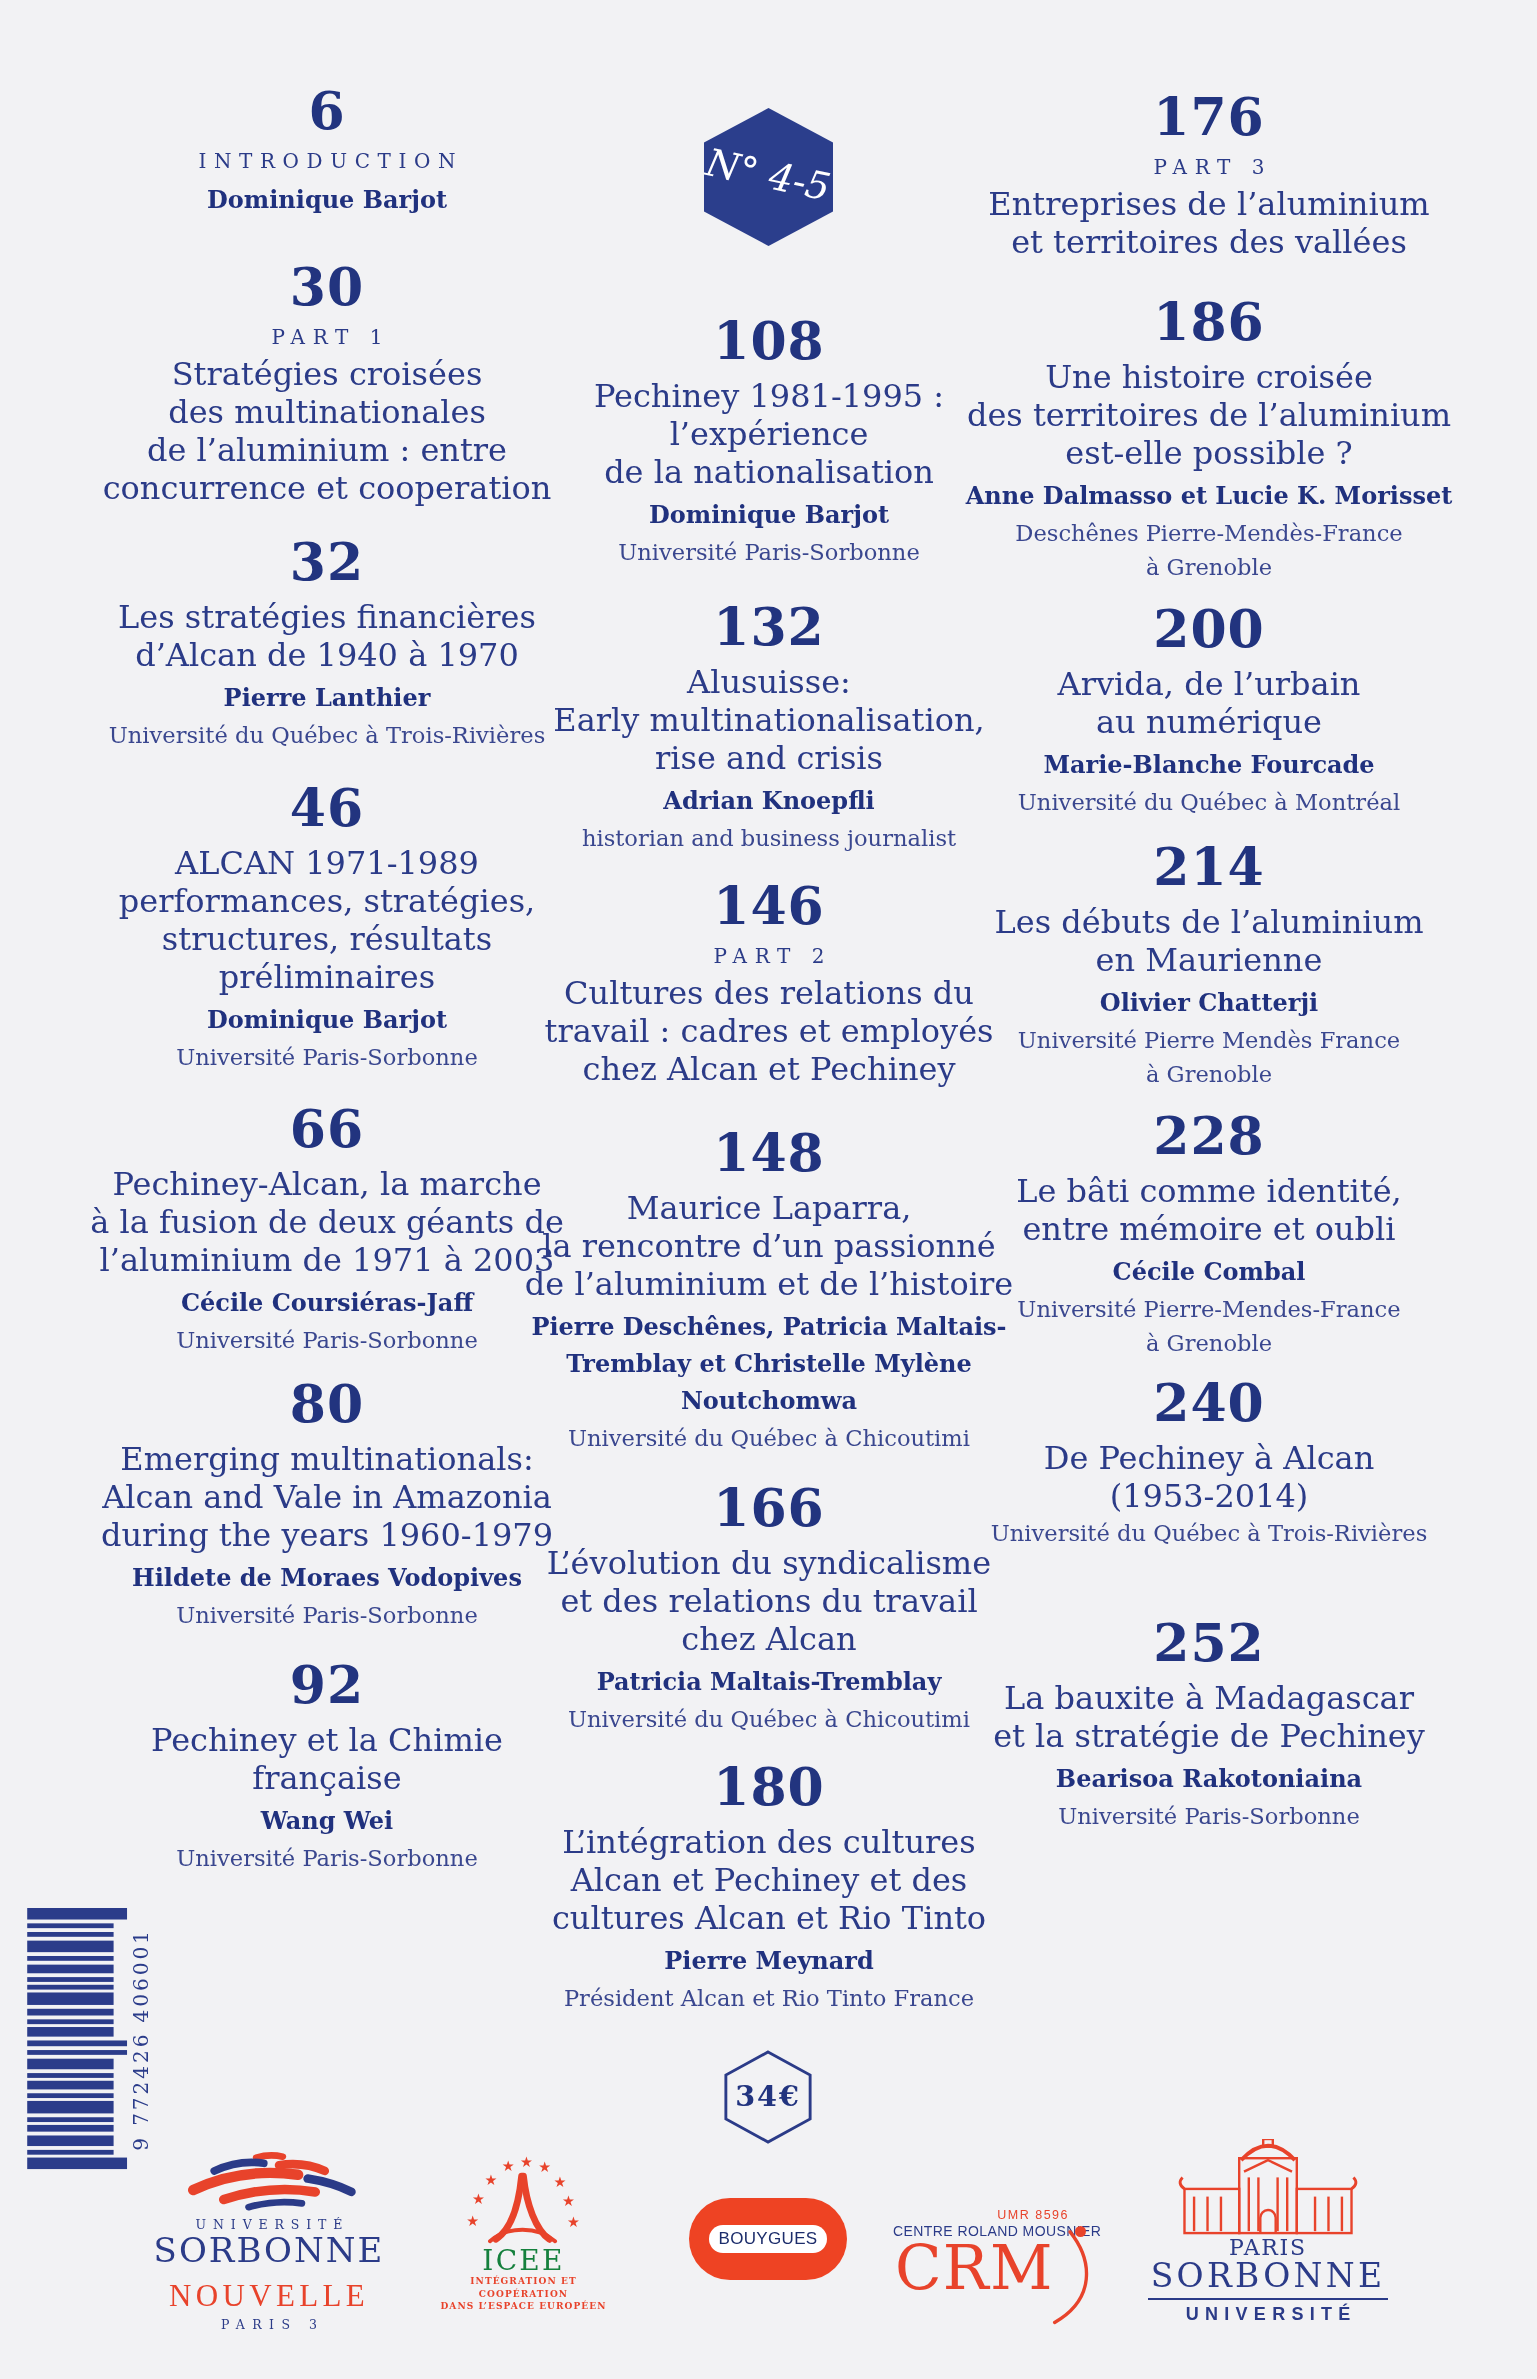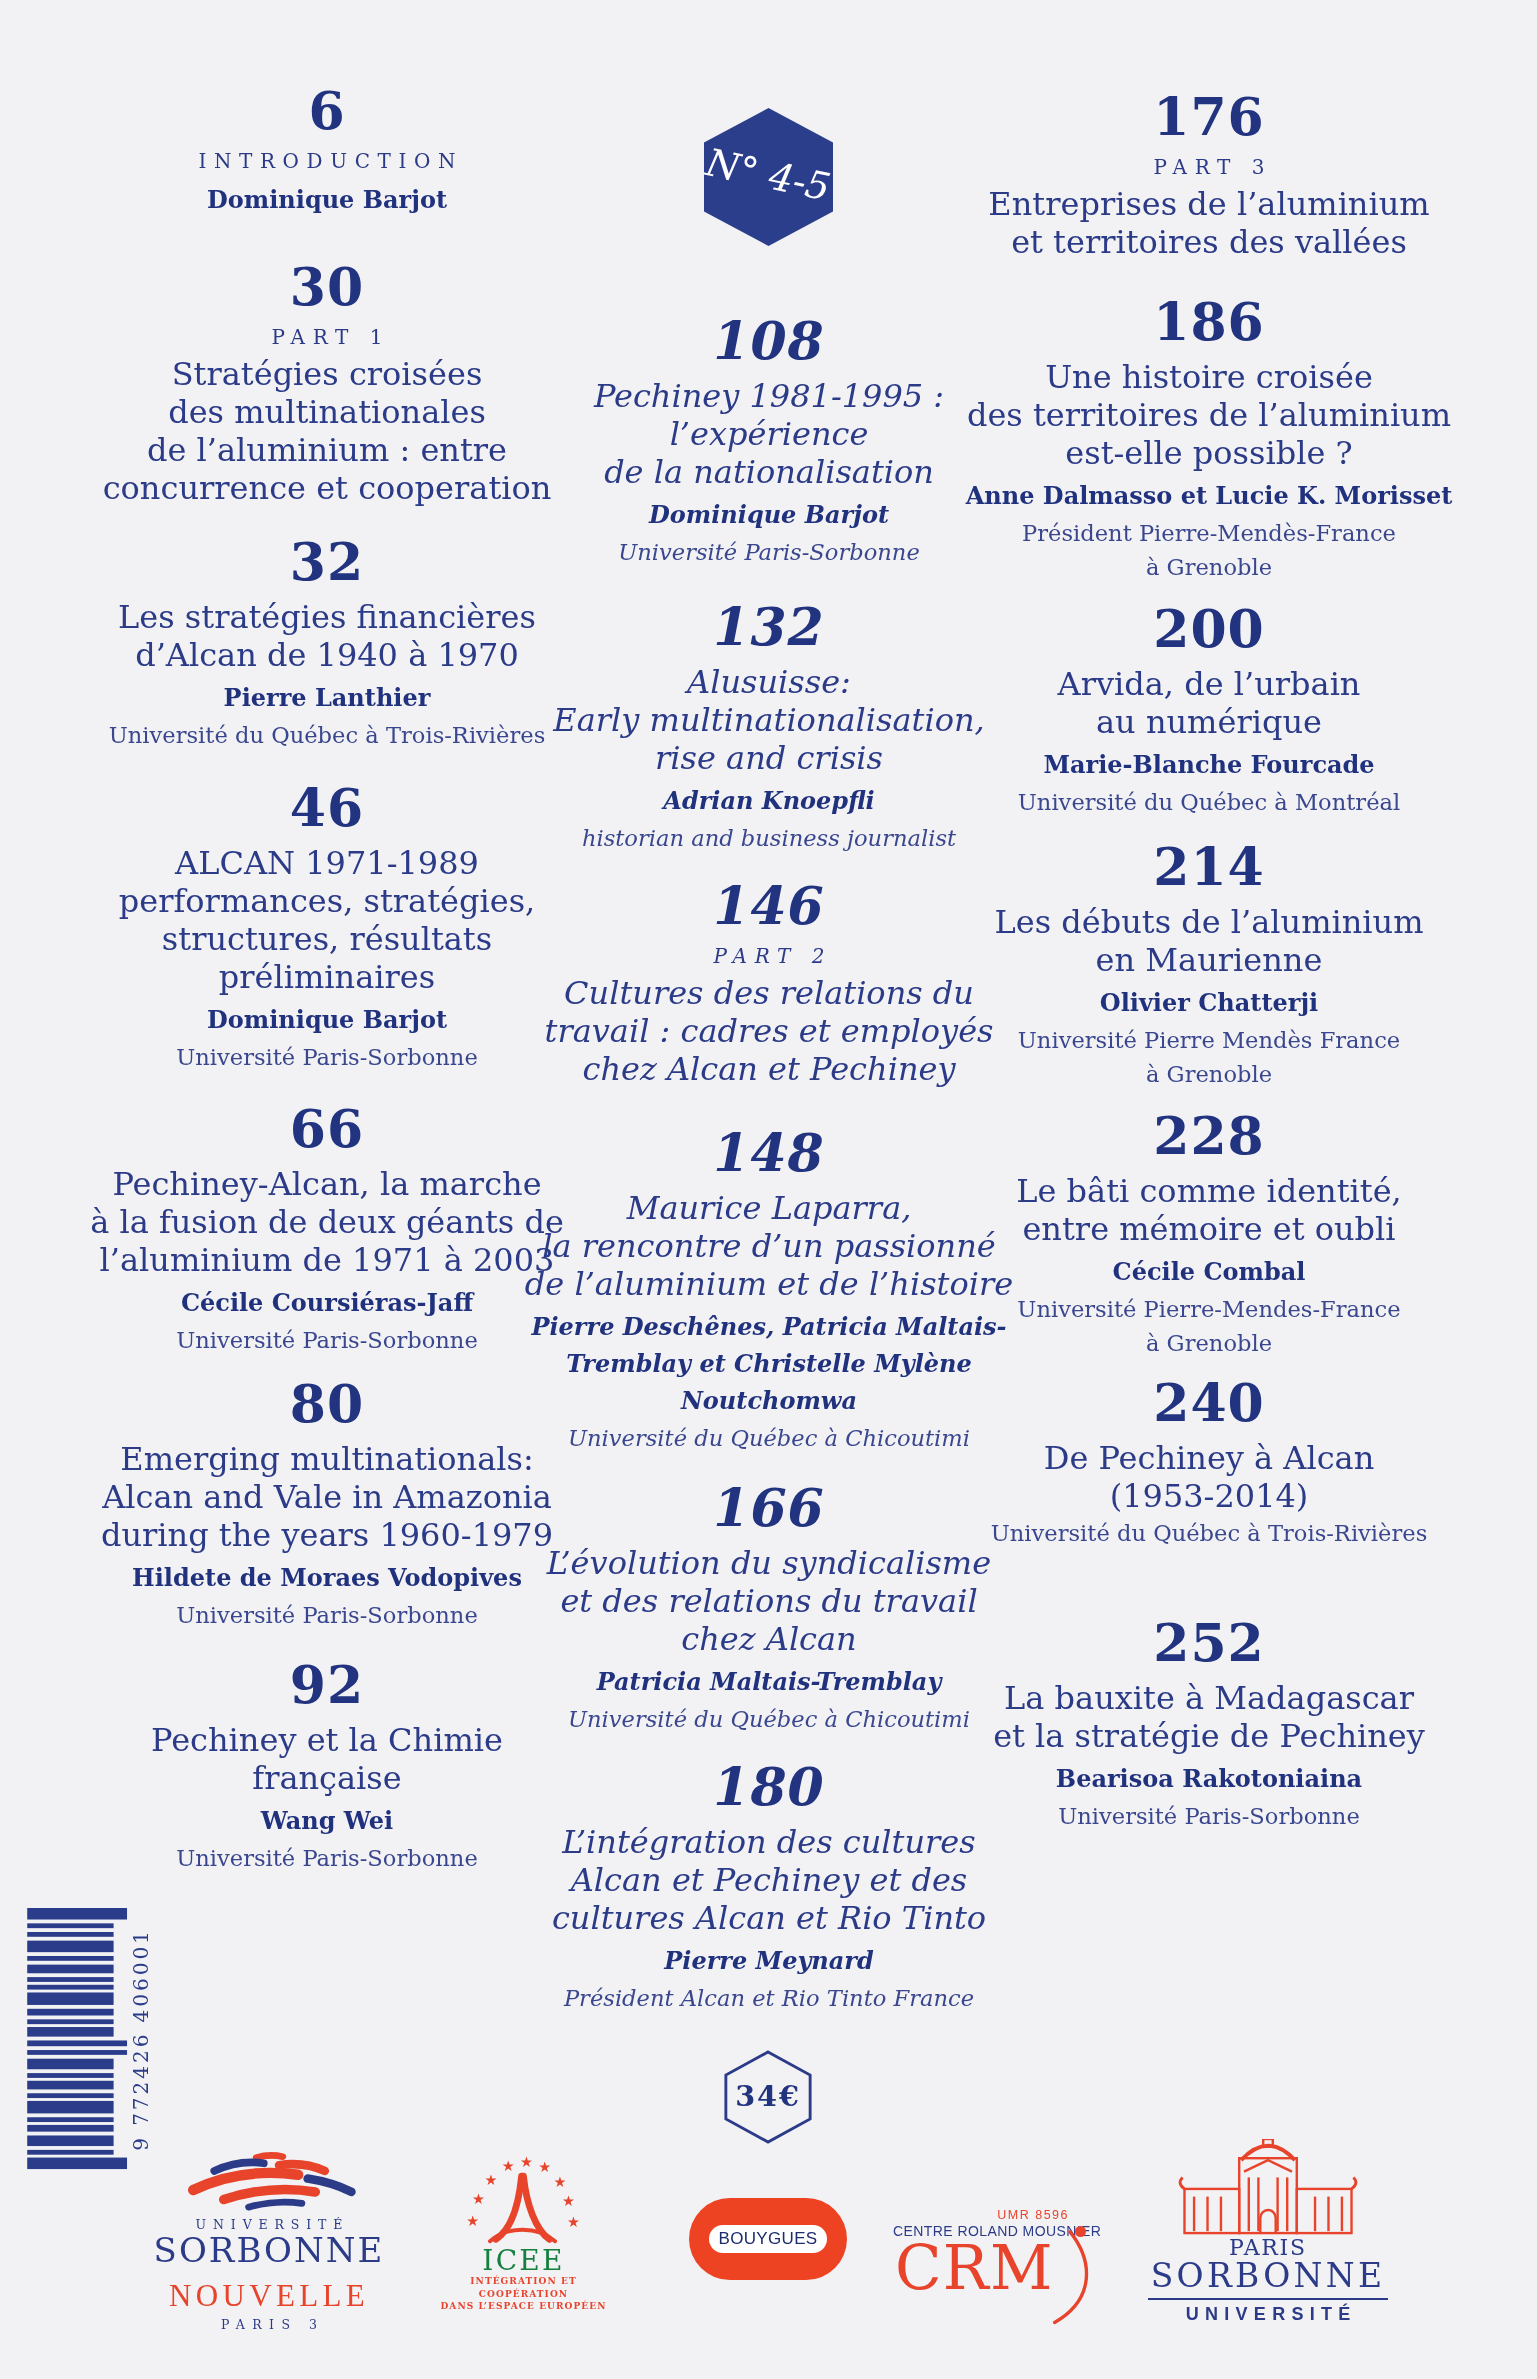--- a/index.html
+++ b/index.html
@@ -6,21 +6,21 @@
   body{background:#e9e9ec;}
   .page{
     position:relative;
     width:1537px;height:2380px;
     background:#f2f2f4;
     overflow:hidden;
     font-family:"DejaVu Serif","Liberation Serif",serif;
   }
   .entry{position:absolute;text-align:center;}
   .c1{left:58px;width:538px;}
-  .c2{left:500px;width:538px;font-style:italic;}
+  .c2{left:500px;width:538px;}
   .c3{left:940px;width:538px;}
   .num{
     font-size:52px;font-weight:bold;line-height:1;
     color:#22347f;letter-spacing:1px;
   }
   .kicker{
     margin-top:11.5px;
     font-size:20px;line-height:25px;
     letter-spacing:.38em;text-indent:.38em;
     color:#2b3b88;
@@ -233,21 +233,21 @@
     <div class="title" style="margin-top:5.8px">Entreprises de l’aluminium
 et territoires des vallées</div>
   </div>
 
   <div class="entry c3" style="top:296px">
     <div class="num">186</div>
     <div class="title">Une histoire croisée
 des territoires de l’aluminium
 est-elle possible ?</div>
     <div class="author">Anne Dalmasso et Lucie K. Morisset</div>
-    <div class="affil">Président Pierre-Mendès-France
+    <div class="affil">Deschênes Pierre-Mendès-France
 à Grenoble</div>
   </div>
 
   <div class="entry c3" style="top:603px">
     <div class="num">200</div>
     <div class="title">Arvida, de l’urbain
 au numérique</div>
     <div class="author">Marie-Blanche Fourcade</div>
     <div class="affil">Université du Québec à Montréal</div>
   </div>

